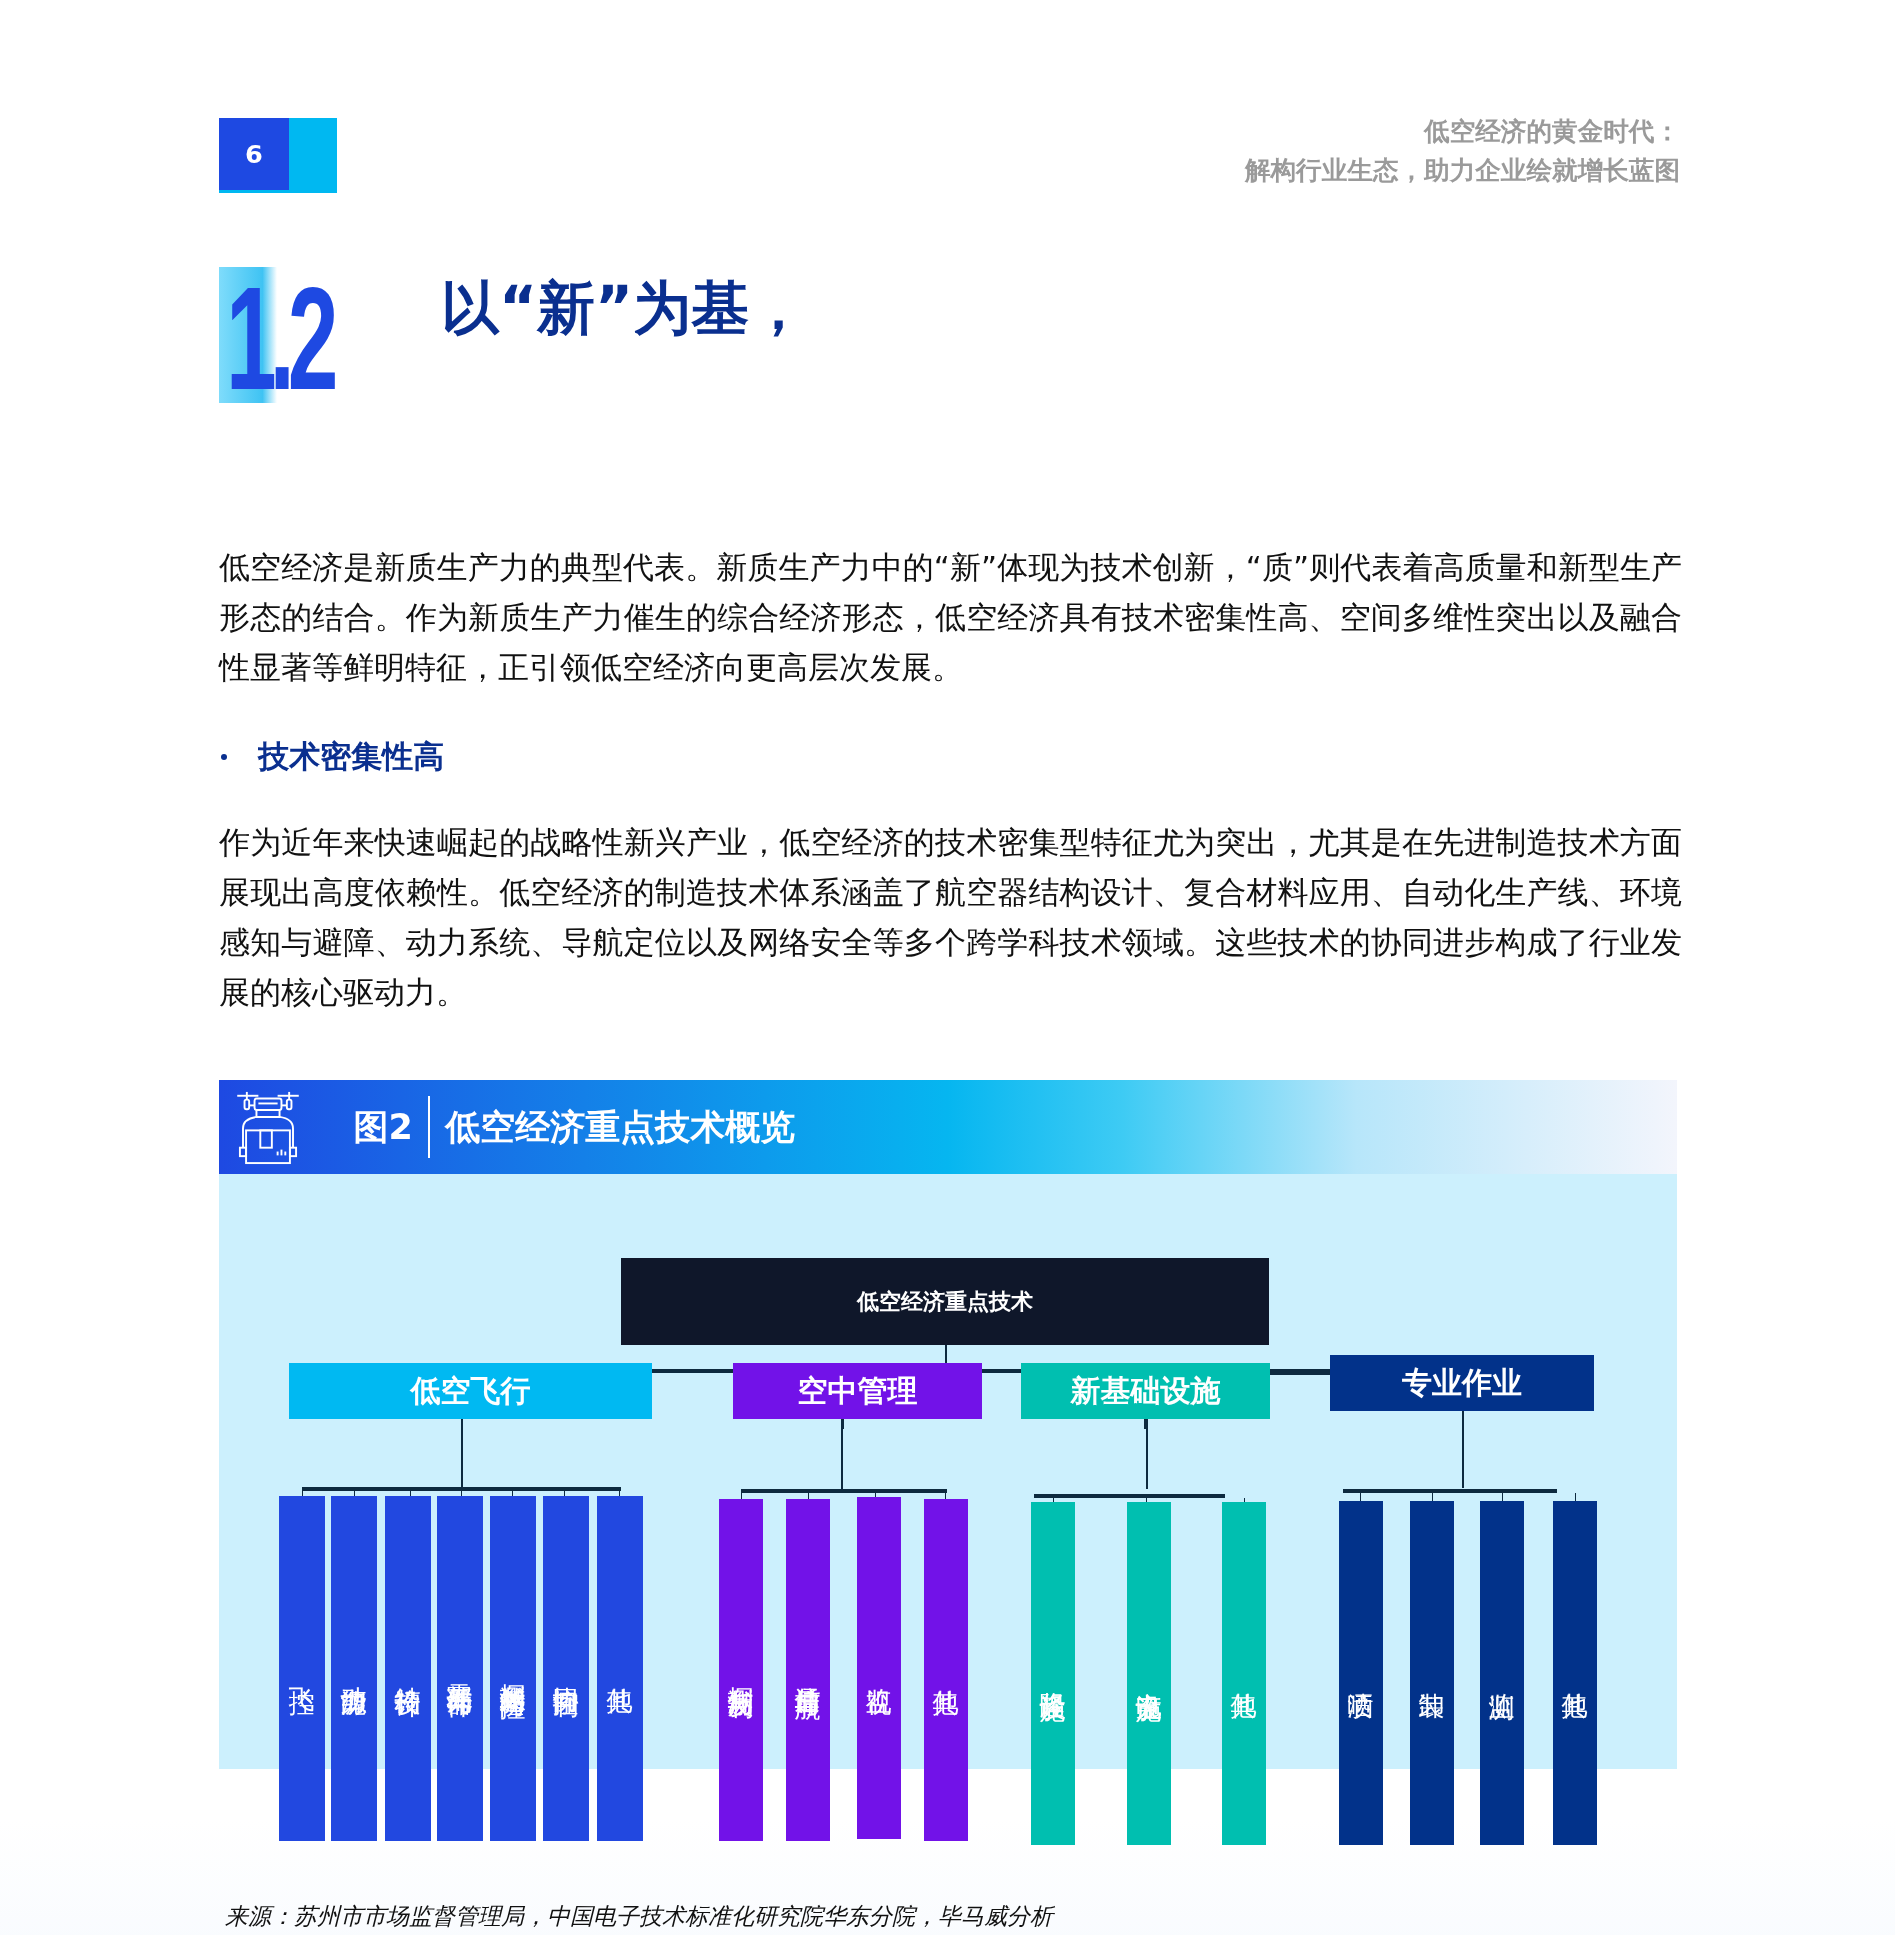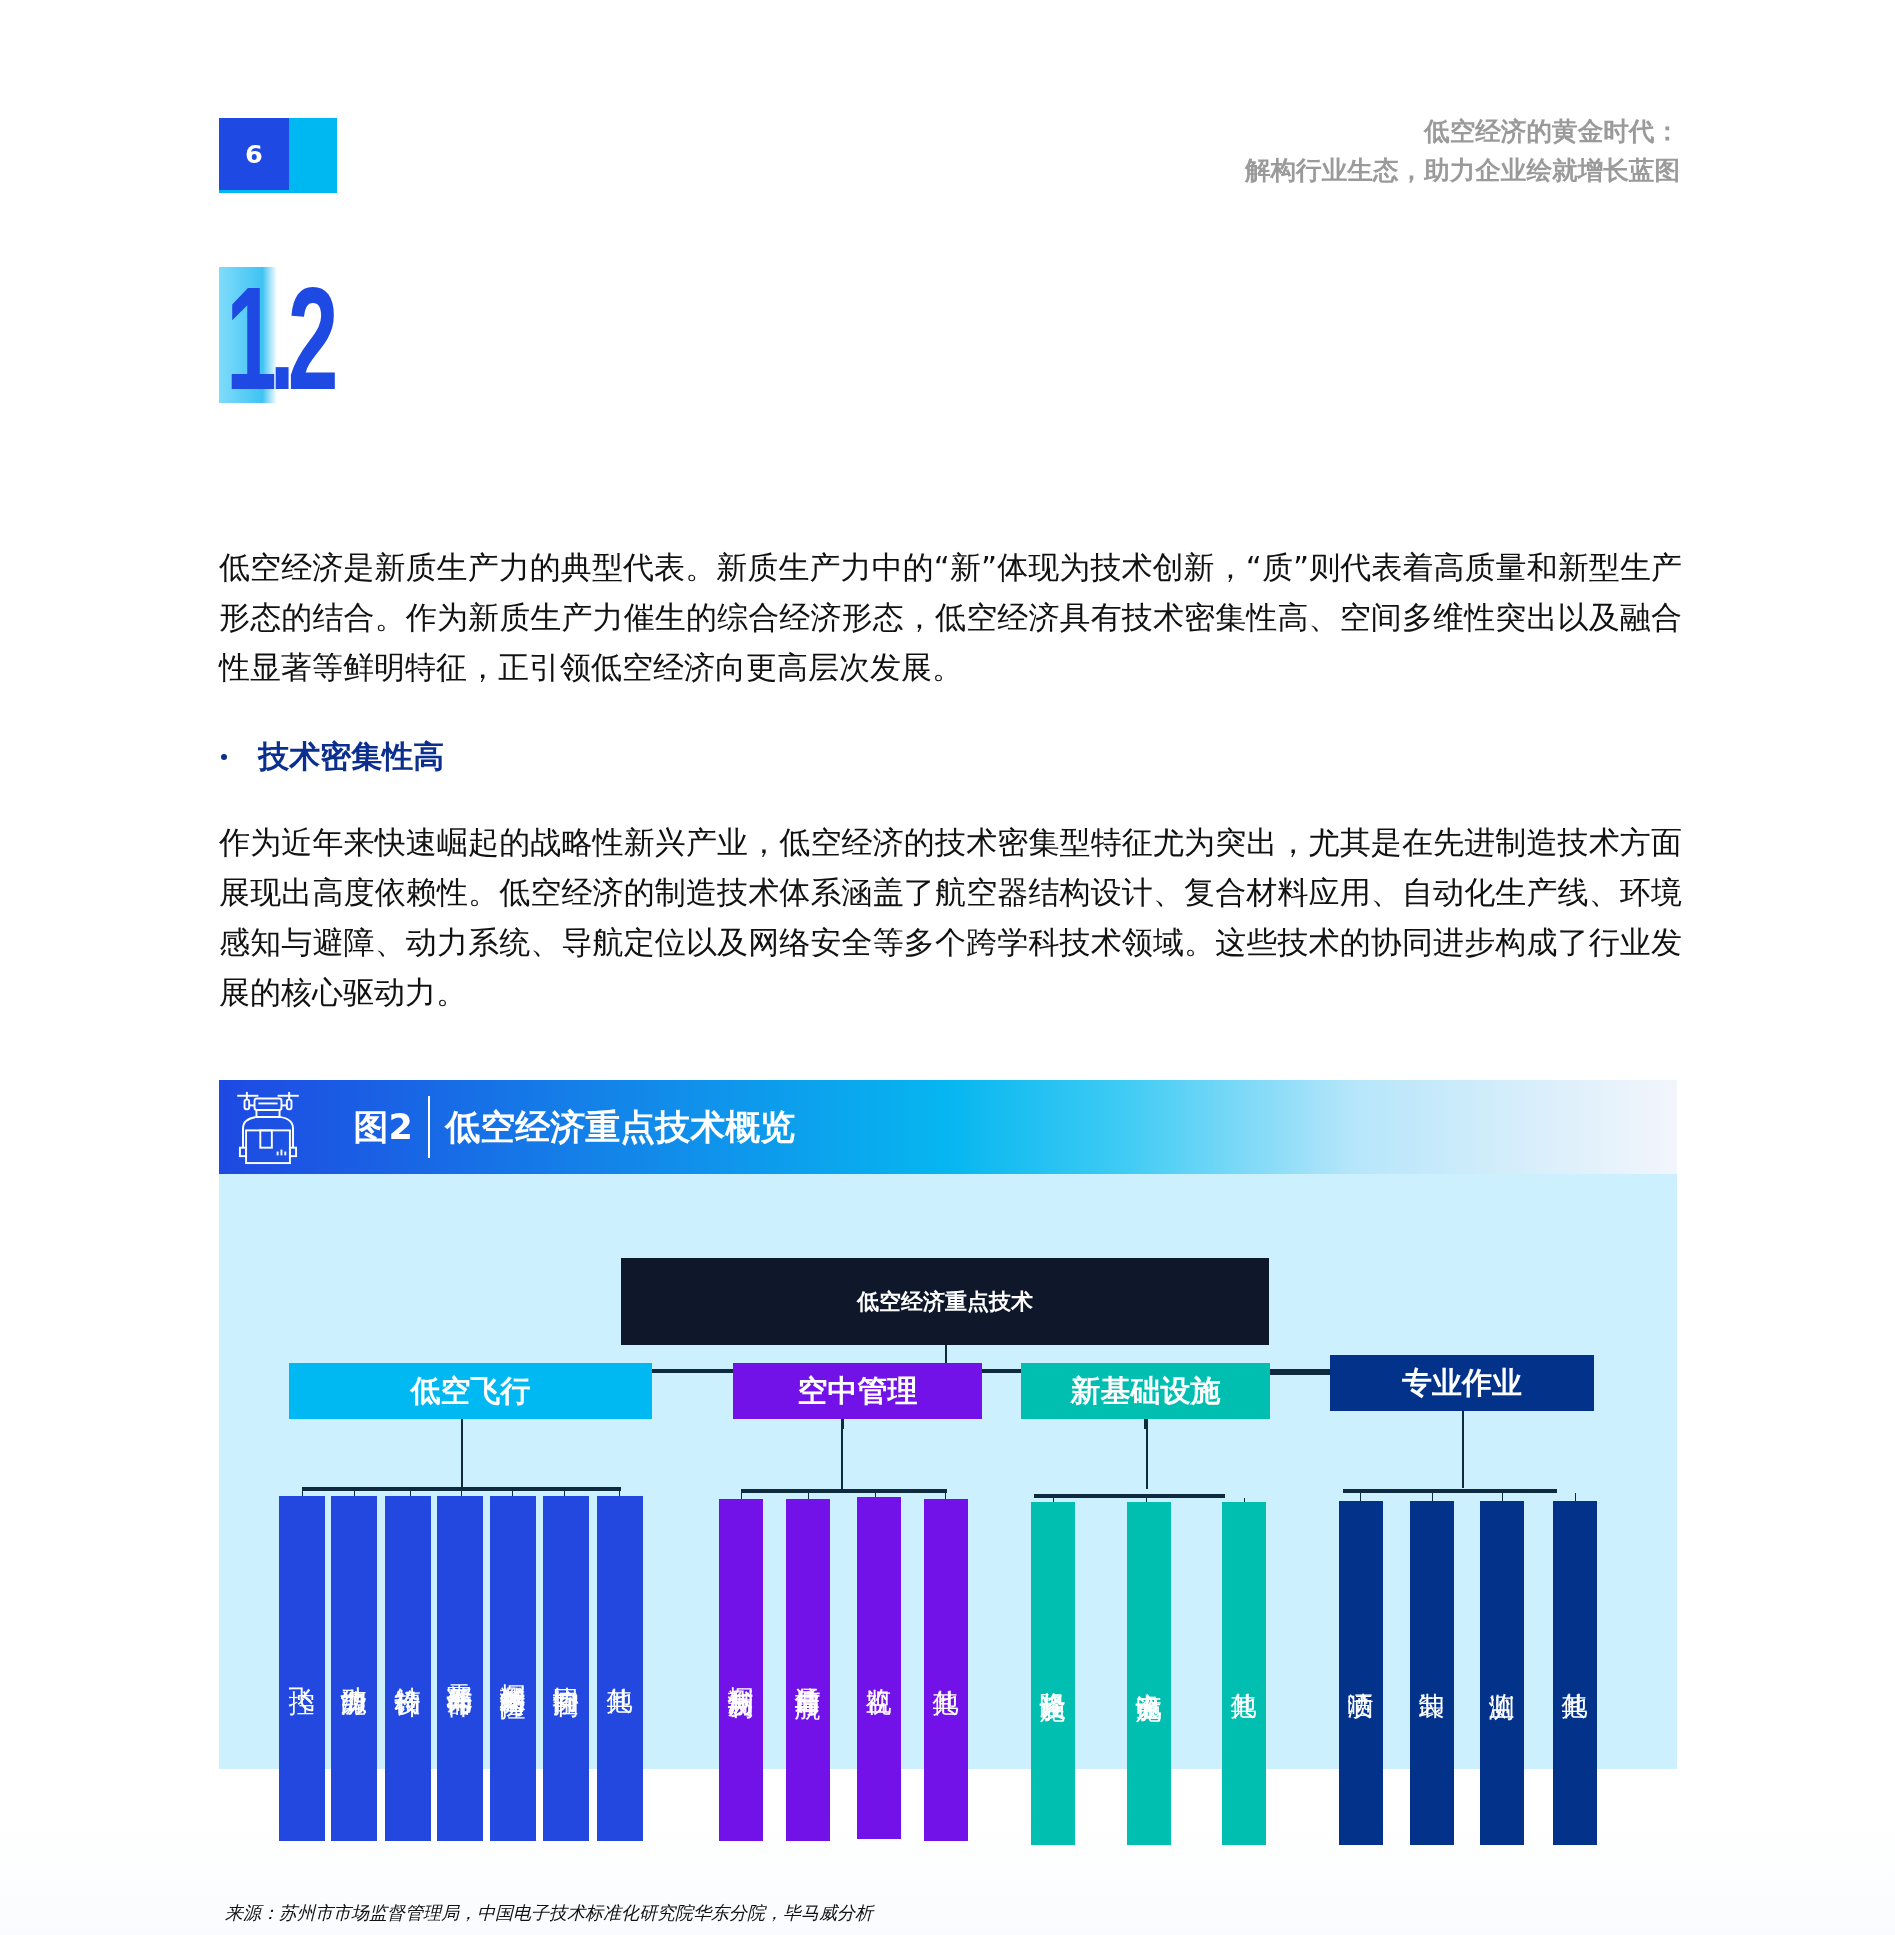--- a/index.html
+++ b/index.html
@@ -52,39 +52,40 @@
 
   .fig-body { left: 219px; top: 1174px; width: 1458px; height: 595px; background: #ccf0fd; }
 
   .box { position: absolute; color: #fff; font-weight: bold; display: flex; align-items: center; justify-content: center; z-index: 2; }
   .root-box { left: 621px; top: 1258px; width: 648px; height: 87px; background: #0f172a; font-size: 22px; }
   .l2 { font-size: 30px; }
   .line { position: absolute; background: #0d2a3f; z-index: 1; }
   .bar { position: absolute; z-index: 2; color: #fff; font-size: 26px; display: flex; align-items: center; justify-content: center; }
   .bar span { writing-mode: vertical-rl; text-orientation: upright; letter-spacing: 1.5px; line-height: 1; }
 
-  .source { left: 225px; top: 1901px; font-size: 18px; font-style: italic; color: #111; }
+  .source { left: 225px; top: 1901px; font-size: 23px; font-style: italic; color: #111; }
 </style>
 </head>
 <body>
 
 <div class="bg-deco"></div>
 
 <div class="abs page-tab">
   <div class="page-tab-inner">6</div>
 </div>
 
 <div class="abs running-head">
   <div>低空经济的黄金时代：</div>
   <div>解构行业生态，助力企业绘就增长蓝图</div>
 </div>
 
 <div class="abs sec-num-bg"></div>
 <div class="abs sec-num">1.2</div>
 <div class="abs sec-title">
+  <div>以“新”为基，</div>
 </div>
 
 <div class="abs para" style="top:542px;">低空经济是新质生产力的典型代表。新质生产力中的“新”体现为技术创新，“质”则代表着高质量和新型生产形态的结合。作为新质生产力催生的综合经济形态，低空经济具有技术密集性高、空间多维性突出以及融合性显著等鲜明特征，正引领低空经济向更高层次发展。</div>
 
 <div class="abs bullet" style="left:221px; top:736px;text-align:right;">
   <span class="dot"></span>
   <span>技术密集性高</span>
 </div>
 <div class="abs para" style="top:817px;">作为近年来快速崛起的战略性新兴产业，低空经济的技术密集型特征尤为突出，尤其是在先进制造技术方面展现出高度依赖性。低空经济的制造技术体系涵盖了航空器结构设计、复合材料应用、自动化生产线、环境感知与避障、动力系统、导航定位以及网络安全等多个跨学科技术领域。这些技术的协同进步构成了行业发展的核心驱动力。</div>
 

